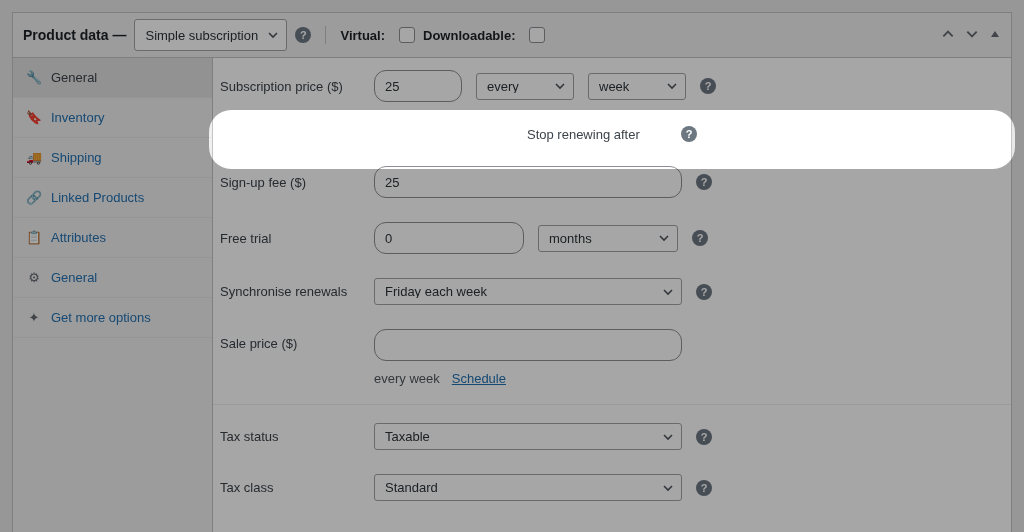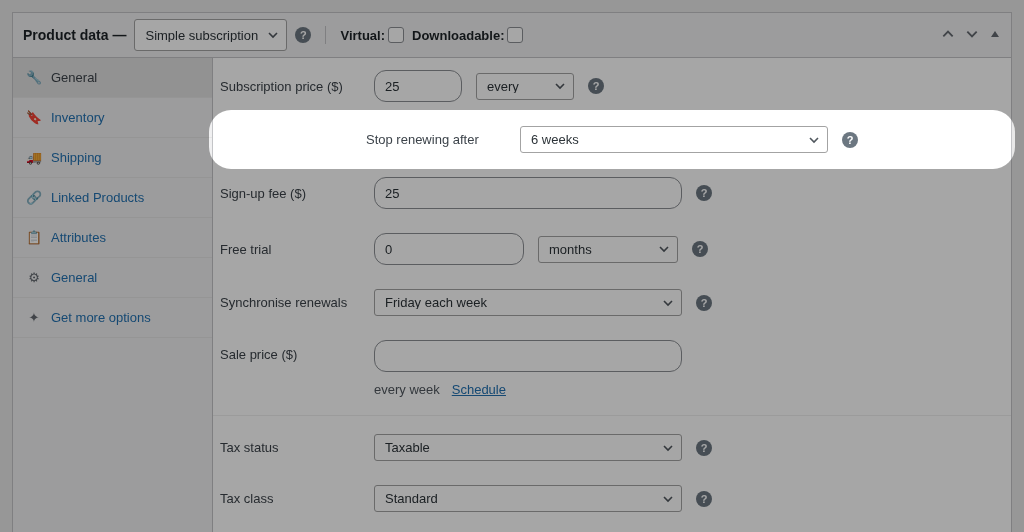--- a/index.html
+++ b/index.html
@@ -70,21 +70,21 @@
     font-weight: 700;
   }
   .sep {
     width: 1px; height: 18px;
     background: #c3c4c7;
     margin: 0 6px;
   }
   .cb-label {
     display: flex;
     align-items: center;
-    gap: 3px;
+    gap: 14px;
     font-weight: 600;
     font-size: 13px;
     color: #1d2327;
   }
   .cbox {
     width: 16px; height: 16px;
     border: 1px solid #8c8f94;
     border-radius: 3px;
     background: #fff;
   }
@@ -277,33 +277,33 @@
         <div class="row-label">Subscription price ($)</div>
         <input type="text" class="w90" value="25" style="">
         <span class="select-wrap" style="width:98px">
           <select><option>every</option></select>
           <span class="chev">
               <svg width="12" height="12" viewBox="0 0 12 12">
                 <path d="M2 4l4 4 4-4" fill="none" stroke="currentColor" stroke-width="1.6"></path>
               </svg>
             </span>
         </span>
+        <span class="select-wrap" style="width:98px">
+          <select><option>week</option></select>
+          <span class="chev">
+              <svg width="12" height="12" viewBox="0 0 12 12">
+                <path d="M2 4l4 4 4-4" fill="none" stroke="currentColor" stroke-width="1.6"></path>
+              </svg>
+            </span>
+        </span>
         <span class="help">?</span>
       </div>
 
       <div class="row highlight" id="stop-renew-row">
         <div class="row-label">Stop renewing after</div>
-        <span class="select-wrap" style="width:308px">
-          <select class="w310"><option>6 weeks</option></select>
-          <span class="chev">
-              <svg width="12" height="12" viewBox="0 0 12 12">
-                <path d="M2 4l4 4 4-4" fill="none" stroke="currentColor" stroke-width="1.6"></path>
-              </svg>
-            </span>
-        </span>
         <span class="help">?</span>
       </div>
 
       <div class="row">
         <div class="row-label">Sign-up fee ($)</div>
         <input type="text" class="w310" style="width: 308px;" value="25">
         <span class="help">?</span>
       </div>
 
       <div class="row">

